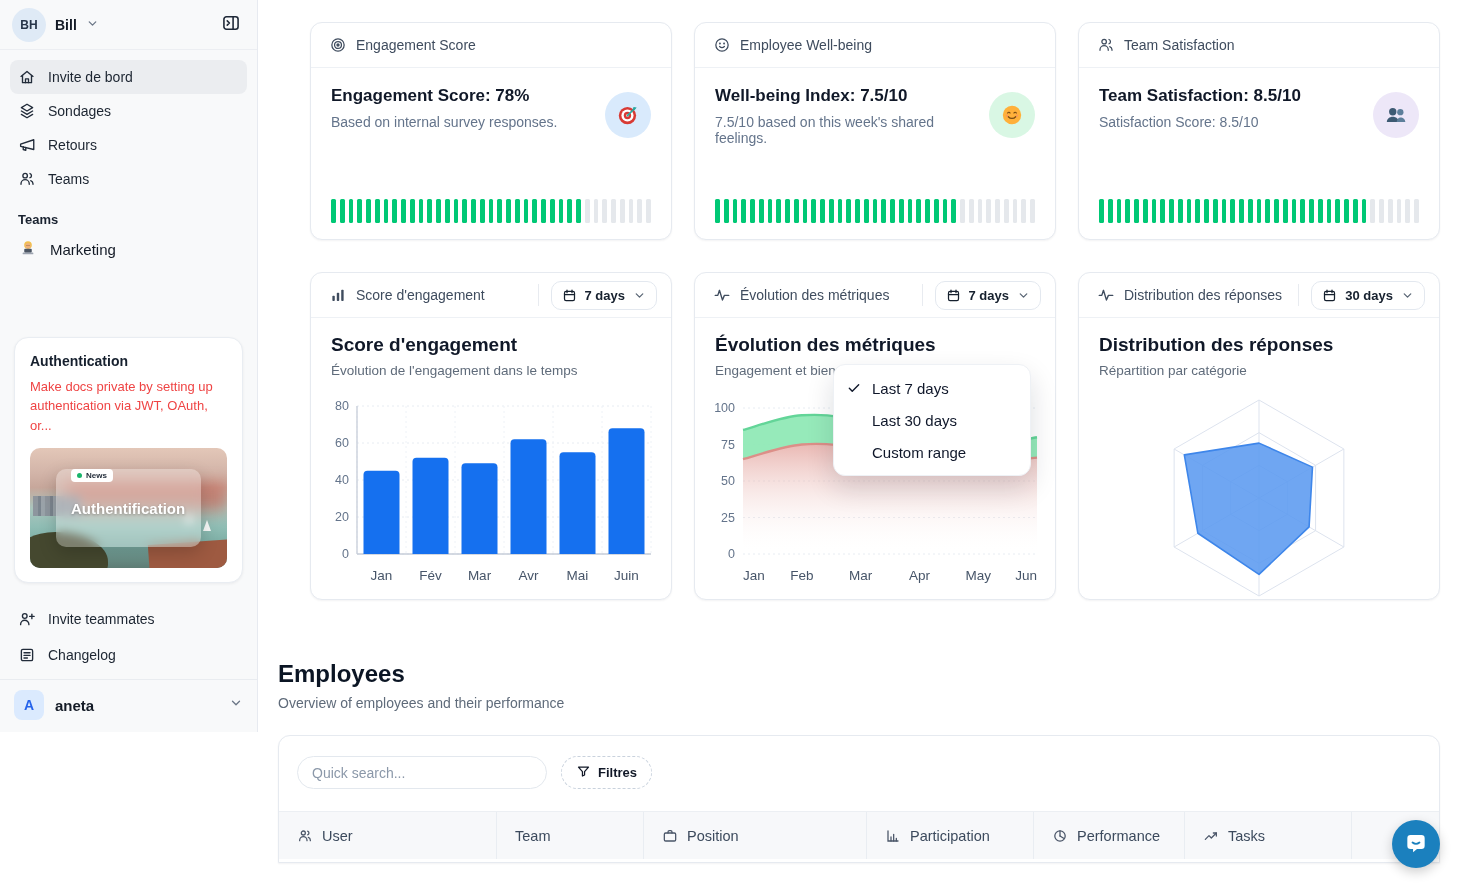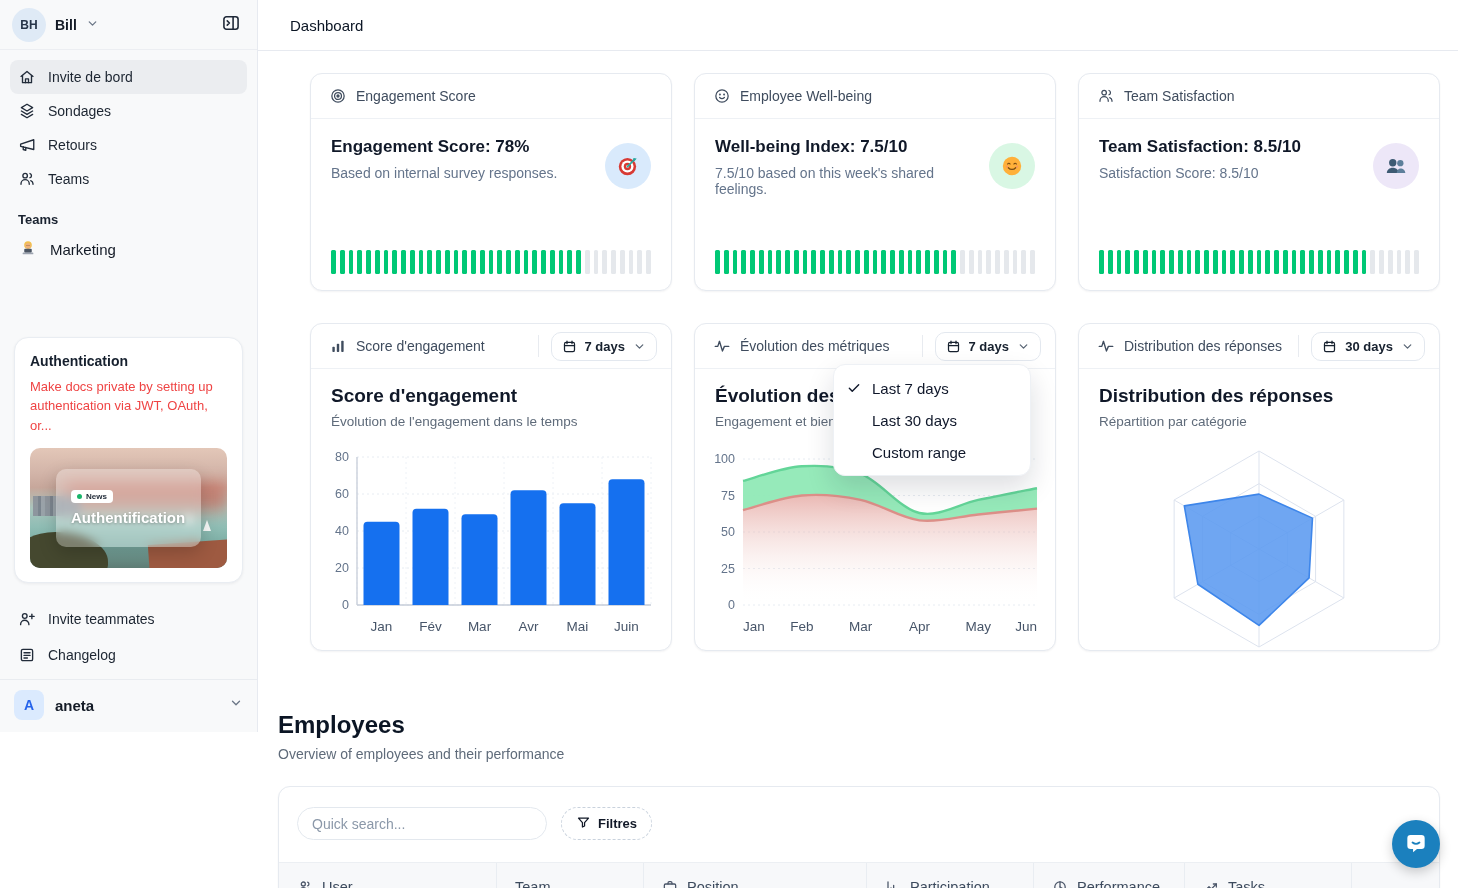--- a/index.html
+++ b/index.html
@@ -24,21 +24,21 @@
   .promo-title { font-size:14px; font-weight:700; color:#16202e; }
   .promo-body { font-size:13px; color:#ef4444; line-height:1.5; margin-top:8px; }
   .promo-img { position:relative; height:120px; border-radius:10px; overflow:hidden; margin-top:13px;
     background:linear-gradient(180deg,#e3c7b8 0%,#d3b5a9 20%,#c7a79b 33%,#aac5bd 50%,#8fbdb4 66%,#79aaa1 82%,#5f7d75 100%); }
   .pi-bridge { position:absolute; left:18%; right:0; top:34px; height:30px; background:rgba(198,92,76,.55); filter:blur(7px); }
   .pi-city { position:absolute; left:3px; top:48px; width:48px; height:20px;
     background:repeating-linear-gradient(90deg,#8b929b 0 5px,#77808b 5px 8px,#9aa1a9 8px 12px); filter:blur(.4px); opacity:.9; }
   .pi-land { position:absolute; left:-14px; bottom:-16px; width:92px; height:52px; background:#45482f; border-radius:45% 60% 40% 50%; }
   .pi-brick { position:absolute; right:-8px; bottom:-10px; width:86px; height:36px; background:#9e5a41; transform:rotate(-4deg); }
   .pi-sail { position:absolute; width:0; height:0; border-left:4px solid transparent; border-right:4px solid transparent; border-bottom:11px solid #f6f8f7; }
-  .pi-glass { position:absolute; left:26px; right:26px; top:21px; bottom:21px; background:rgba(255,255,255,.30); backdrop-filter:blur(5px); border-radius:10px; box-shadow:0 6px 18px rgba(0,0,0,.18); display:flex; flex-direction:column; justify-content:center; padding-left:15px; gap:6px; }
+  .pi-glass { position:absolute; left:26px; right:26px; top:21px; bottom:21px; background:rgba(255,255,255,.30); backdrop-filter:blur(5px); border-radius:10px; box-shadow:0 6px 18px rgba(0,0,0,.18); display:flex; flex-direction:column; padding-left:15px; gap:18px; }
   .pi-badge { display:inline-flex; align-items:center; gap:4px; background:#fff; border-radius:4px; padding:2px 6px; font-size:8px; font-weight:700; color:#1f2937; width:max-content; }
   .pi-dot { width:5px; height:5px; border-radius:50%; background:#19b56b; }
   .pi-title { color:#fff; font-weight:700; font-size:15px; text-shadow:0 1px 3px rgba(0,0,0,.3); }
 
   .sb-footer { padding:4px 10px 0 10px; }
   .sb-footer .nav-item { height:36px; }
   .sb-workspace { border-top:1px solid #e9ecf0; margin-top:6px; padding:10px 14px 12px 14px; display:flex; align-items:center; gap:11px; cursor:pointer; }
   .ws-avatar { width:30px; height:30px; border-radius:8px; background:#dbeafe; color:#2563eb; font-weight:700; font-size:14px; display:flex; align-items:center; justify-content:center; }
   .ws-name { font-size:15px; font-weight:700; color:#141b26; }
   .sb-workspace .chev { margin-left:auto; color:#6b7686; }
@@ -231,23 +231,20 @@
     <span class="ws-name">aneta</span>
     <span class="chev">
       <svg width="14" height="14" viewBox="0 0 24 24" fill="none" stroke="currentColor" stroke-width="2.2" stroke-linecap="round" stroke-linejoin="round">
           <path d="M6 9l6 6 6-6"></path>
         </svg>
     </span>
   </div>
 </aside>
 
 <main class="main">
-  <div class="topbar">
-    <span class="topbar-title">Dashboard</span>
-  </div>
 
   <div class="content">
 
     <div class="cards-row">
       <section class="card metric-card">
         <header class="card-hd">
           <span class="ic">
             <svg width="18" height="18" viewBox="0 0 24 24" fill="none" stroke="currentColor" stroke-width="1.7">
                 <circle cx="12" cy="12" r="8.2"></circle>
                 <circle cx="12" cy="12" r="4.6"></circle>

